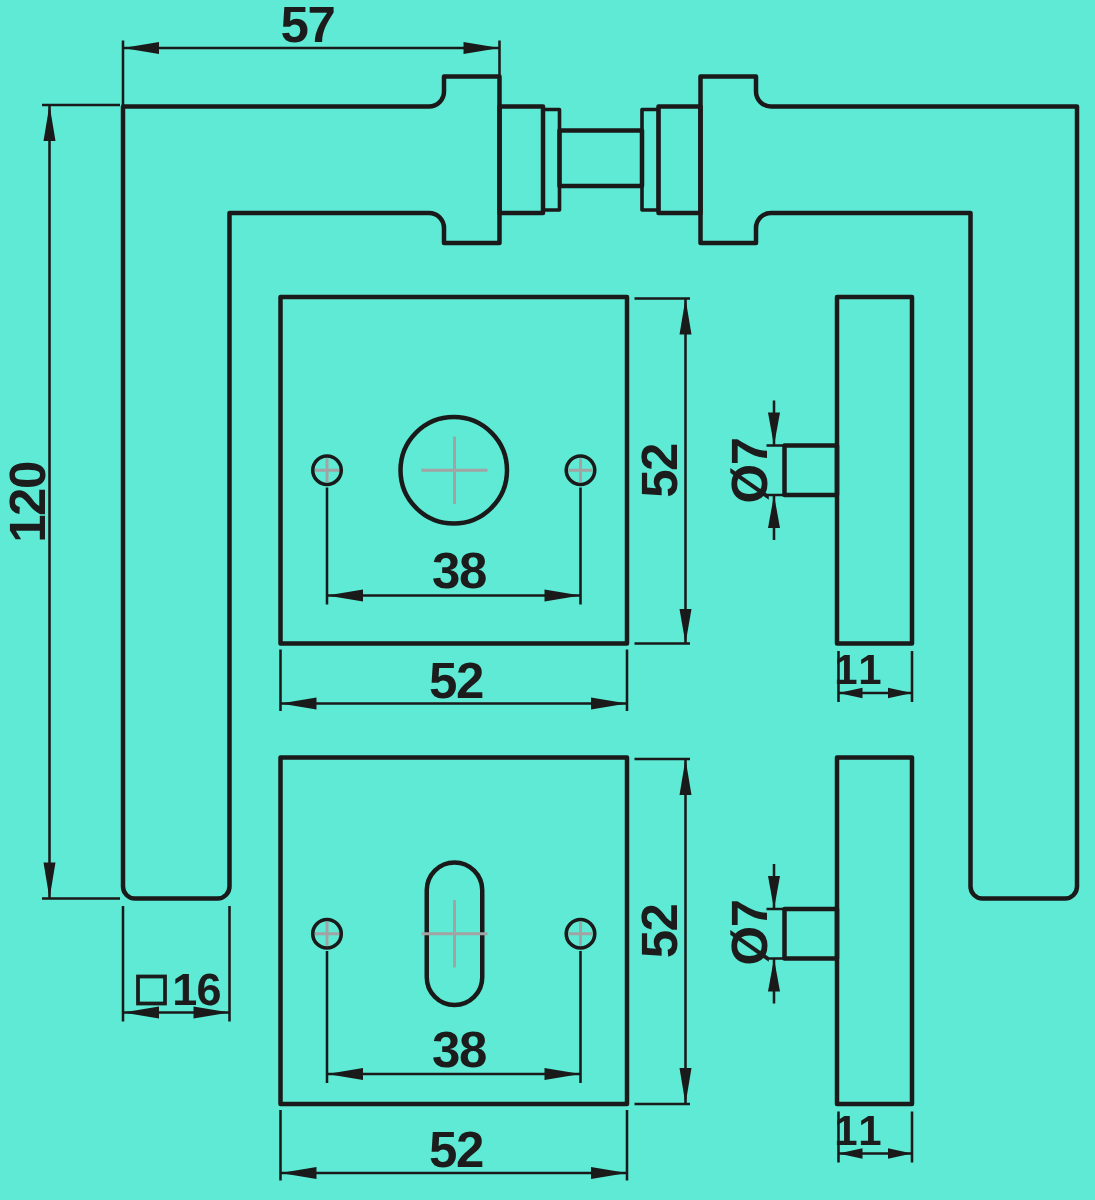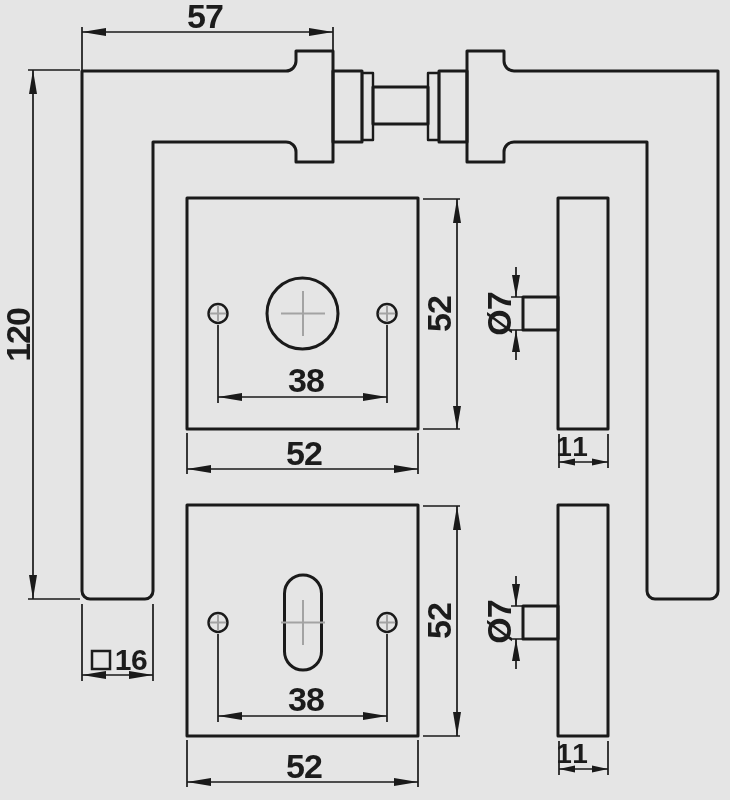--- a/index.html
+++ b/index.html
@@ -1,16 +1,16 @@
 <!DOCTYPE html>
 <html><head>
 <meta charset="utf-8">
 <style>
   html,body{margin:0;padding:0;background:#ffffff;}
-  .stage{width:730px;height:800px;position:relative;background:#e5e5e5;}
+  .stage{width:730px;height:800px;position:relative;background:#5eead4;}
   svg{display:block;}
   .ln{fill:none;stroke:#1a1a1a;stroke-width:3;stroke-linejoin:round;stroke-linecap:butt;}
   .ln2{fill:none;stroke:#1a1a1a;stroke-width:2.4;stroke-linejoin:round;}
   .thin{fill:none;stroke:#1a1a1a;stroke-width:1.7;}
   .arr{fill:#1a1a1a;stroke:none;}
   .cl{fill:none;stroke:#a3a3a3;stroke-width:2;}
   text{font-family:"Liberation Sans","DejaVu Sans",sans-serif;font-weight:700;fill:#1c1c1c;}
   .t34{font-size:34px;letter-spacing:-1px;}
   .t30{font-size:30px;letter-spacing:-0.5px;}
   .t28{font-size:28px;letter-spacing:2px;}

